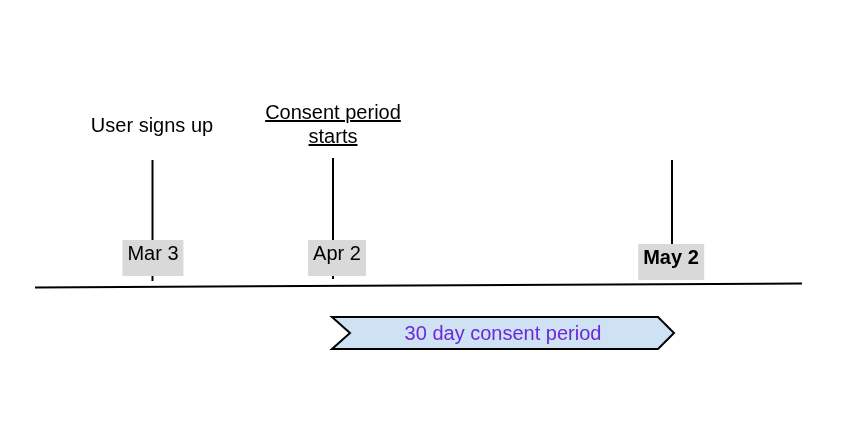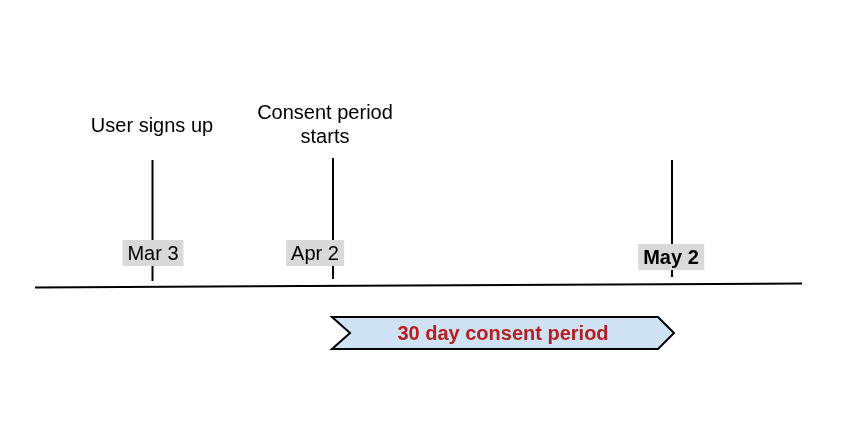--- a/index.html
+++ b/index.html
@@ -26,46 +26,45 @@
   .event-title {
     position: absolute;
     transform: translateX(-50%);
     text-align: center;
     font-size: 20px;
     line-height: 24px;
     color: #000000;
     white-space: normal;
   }
   .t1 { left: 152px; top: 113px; width: 200px; }
-  .t2 { left: 325px; top: 100px; width: 160px; }
+  .t2 { left: 333px; top: 100px; width: 160px; text-decoration: underline; }
   .t3 { left: 672px; top: 101px; width: 180px; }
   .date-badge {
     position: absolute;
     transform: translateX(-50%);
     background: #d9d9d9;
-    height: 26px;
+    height: 36px;
     line-height: 26px;
     padding: 0 5px;
     font-size: 20px;
     text-align: center;
     white-space: nowrap;
   }
   .d1 { left: 153px; top: 240px; }
-  .d2 { left: 315px; top: 240px; }
+  .d2 { left: 337px; top: 240px; }
   .d3 { left: 671px; top: 244px; font-weight: bold; }
   .banner-label {
     position: absolute;
     left: 332px;
     top: 321px;
     width: 342px;
     text-align: center;
     font-size: 20px;
     line-height: 24px;
-    color: #b91c1c;
-    font-weight: bold;
+    color: #6d28d9;
   }
 </style>
 </head>
 <body>
 
 <div class="stage">
 
   <svg class="layer-svg" viewBox="0 0 852 426" xmlns="http://www.w3.org/2000/svg">
 
     <line x1="152.5" y1="160" x2="152.5" y2="281" stroke="#000000" stroke-width="2"></line>

